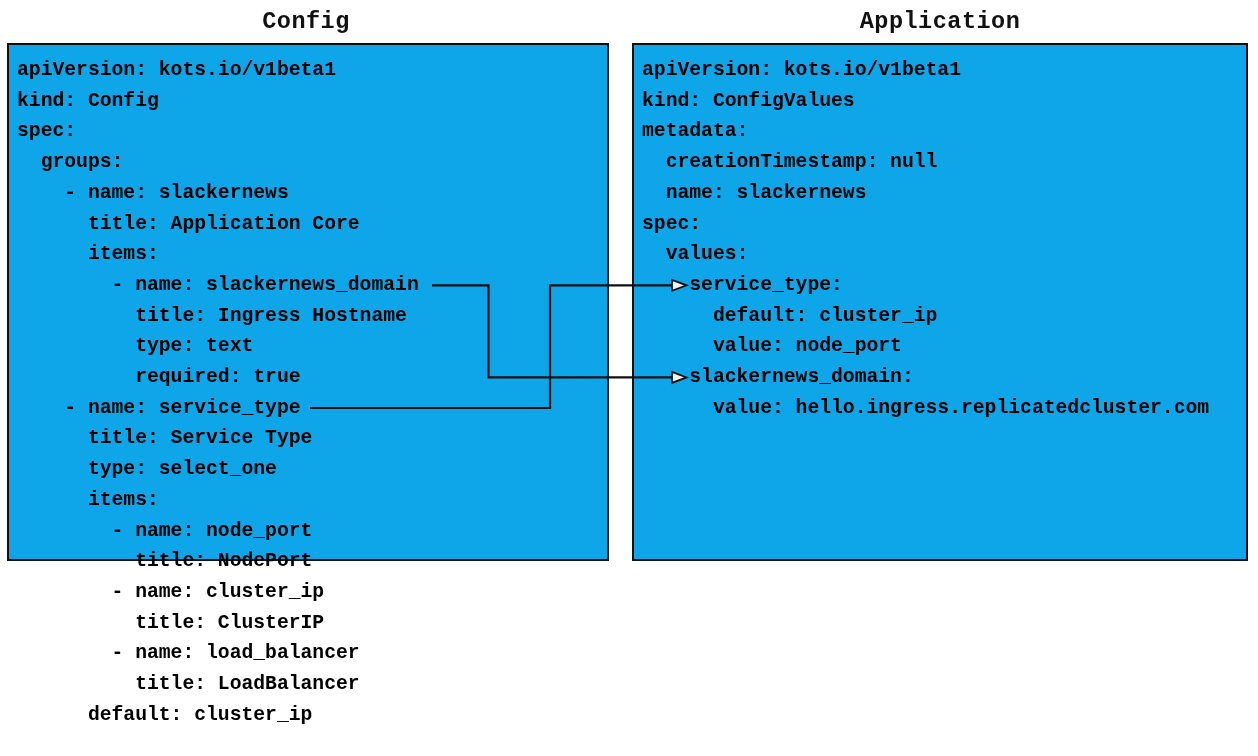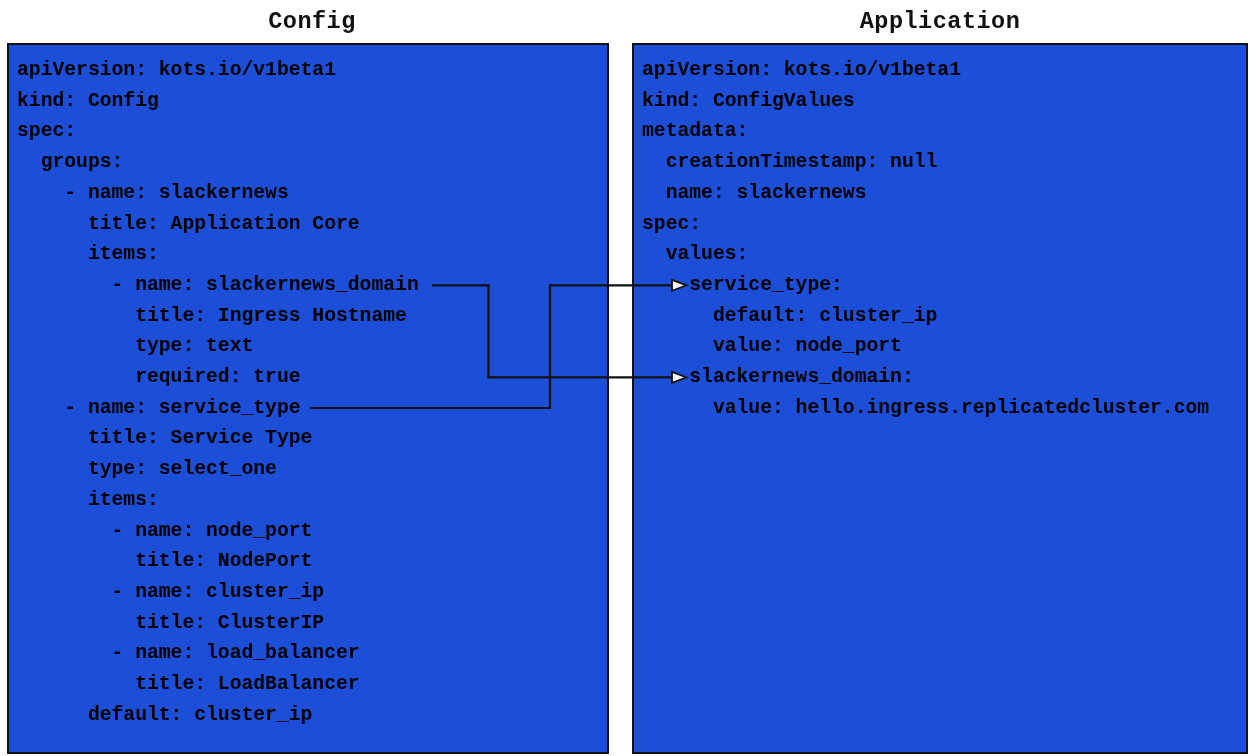--- a/index.html
+++ b/index.html
@@ -15,28 +15,28 @@
     position: absolute;
     top: 6px;
     height: 32px;
     line-height: 32px;
     text-align: center;
     font-size: 23.5px;
     font-weight: bold;
     color: #111111;
     letter-spacing: 0.5px;
   }
-  #config-title { left: 11px; width: 602px; }
+  #config-title { left: 5px; width: 602px; }
   #configvalues-title { left: 632px; width: 616px; }
   .yaml-panel {
     position: absolute;
     top: 43px;
-    height: 711px;
+    height: 518px;
     box-sizing: border-box;
-    background: #1d4ed8;
+    background: #0ea5e9;
     border: 2px solid #111111;
   }
   #config-panel { left: 7px; width: 602px; }
   #configvalues-panel { left: 632px; width: 616px; }
   .yaml-code {
     margin: 0;
     padding: 10px 0 0 8px;
     font-family: "Liberation Mono", "DejaVu Sans Mono", monospace;
     font-size: 19.7px;
     font-weight: bold;

